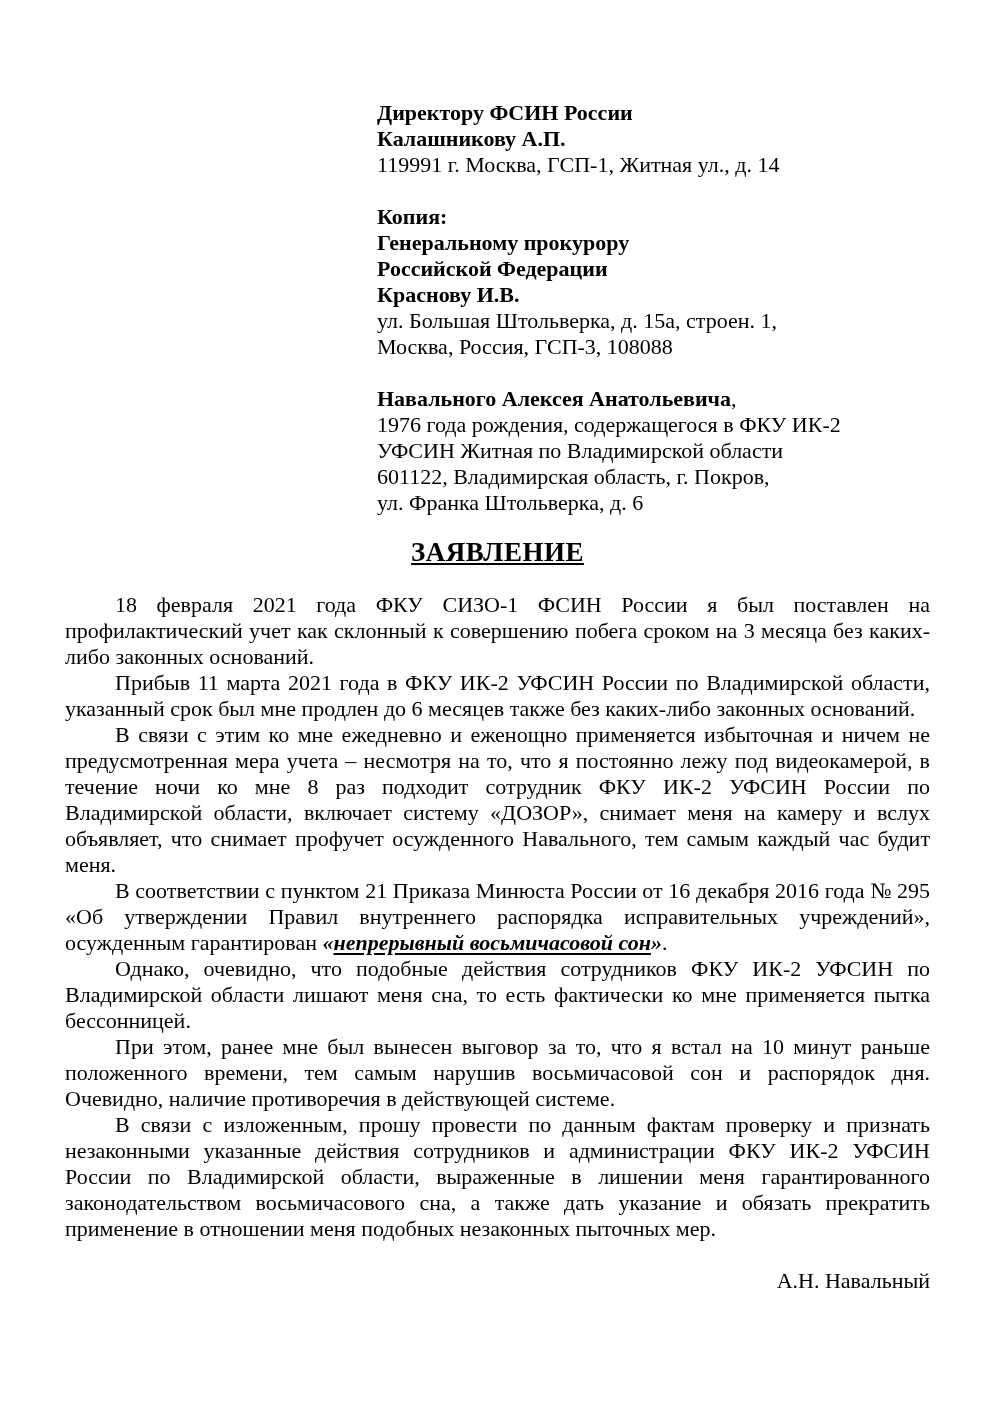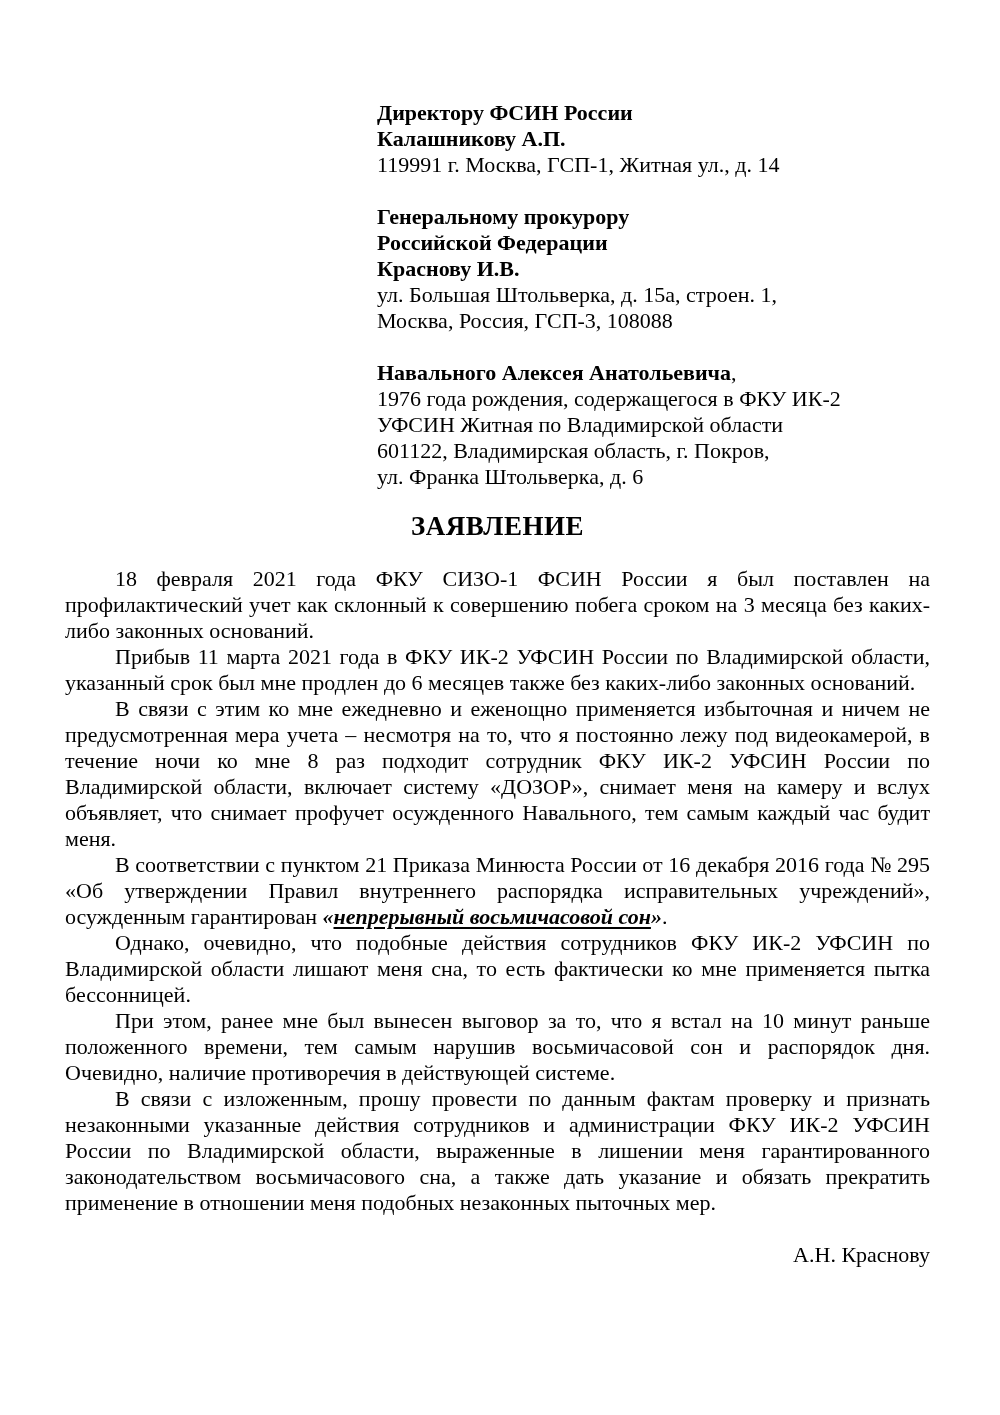--- a/index.html
+++ b/index.html
@@ -42,20 +42,21 @@
     text-underline-offset: 3px;
   }
   
   .title {
     margin: 20px 0 0 0;
     font-size: 27px;
     line-height: 32px;
     font-weight: bold;
     text-align: center;
     letter-spacing: 0.5px;
+    text-decoration: underline;
   }
   
   .body-text {
     margin-top: 24px;
     font-size: 22px;
     line-height: 26px;
     text-align: justify;
   }
   .body-text p {
     margin: 0;
@@ -75,20 +76,21 @@
 <div class="page">
 
   <div class="header">
     <div class="block">
         <div><span class="seg-bold">Директору ФСИН России</span></div>
         <div><span class="seg-bold">Калашникову А.П.</span></div>
         <div><span class="seg-normal">119991 г. Москва, ГСП-1, Житная ул., д. 14</span></div>
       </div>
 
     <div class="block">
+        <div><span class="seg-bold">Копия:</span></div>
         <div><span class="seg-bold">Генеральному прокурору</span></div>
         <div><span class="seg-bold">Российской Федерации</span></div>
         <div><span class="seg-bold">Краснову И.В.</span></div>
         <div><span class="seg-normal">ул. Большая Штольверка, д. 15а, строен. 1,</span></div>
         <div><span class="seg-normal">Москва, Россия, ГСП-3, 108088</span></div>
       </div>
 
     <div class="block">
         <div><span class="seg-bold">Навального Алексея Анатольевича</span><span class="seg-normal">,</span></div>
         <div><span class="seg-normal">1976 года рождения, содержащегося в ФКУ ИК-2</span></div>
@@ -103,15 +105,15 @@
   <div class="body-text">
       <p><span class="seg-normal">18 февраля 2021 года ФКУ СИЗО-1 ФСИН России я был поставлен на профилактический учет как склонный к совершению побега сроком на 3 месяца без каких-либо законных оснований.</span></p>
       <p><span class="seg-normal">Прибыв 11 марта 2021 года в ФКУ ИК-2 УФСИН России по Владимирской области, указанный срок был мне продлен до 6 месяцев также без каких-либо законных оснований.</span></p>
       <p><span class="seg-normal">В связи с этим ко мне ежедневно и еженощно применяется избыточная и ничем не предусмотренная мера учета – несмотря на то, что я постоянно лежу под видеокамерой, в течение ночи ко мне 8 раз подходит сотрудник ФКУ ИК-2 УФСИН России по Владимирской области, включает систему «ДОЗОР», снимает меня на камеру и вслух объявляет, что снимает профучет осужденного Навального, тем самым каждый час будит меня.</span></p>
       <p><span class="seg-normal">В соответствии с пунктом 21 Приказа Минюста России от 16 декабря 2016 года № 295 «Об утверждении Правил внутреннего распорядка исправительных учреждений», осужденным гарантирован </span><span class="seg-bold-italic">«</span><span class="seg-emphasis">непрерывный восьмичасовой сон</span><span class="seg-bold-italic">»</span><span class="seg-normal">.</span></p>
       <p><span class="seg-normal">Однако, очевидно, что подобные действия сотрудников ФКУ ИК-2 УФСИН по Владимирской области лишают меня сна, то есть фактически ко мне применяется пытка бессонницей.</span></p>
       <p><span class="seg-normal">При этом, ранее мне был вынесен выговор за то, что я встал на 10 минут раньше положенного времени, тем самым нарушив восьмичасовой сон и распорядок дня. Очевидно, наличие противоречия в действующей системе.</span></p>
       <p><span class="seg-normal">В связи с изложенным, прошу провести по данным фактам проверку и признать незаконными указанные действия сотрудников и администрации ФКУ ИК-2 УФСИН России по Владимирской области, выраженные в лишении меня гарантированного законодательством восьмичасового сна, а также дать указание и обязать прекратить применение в отношении меня подобных незаконных пыточных мер.</span></p>
     </div>
 
-  <div class="signature">А.Н. Краснову</div>
+  <div class="signature">А.Н. Навальный</div>
 
 </div>
 
 </body></html>

